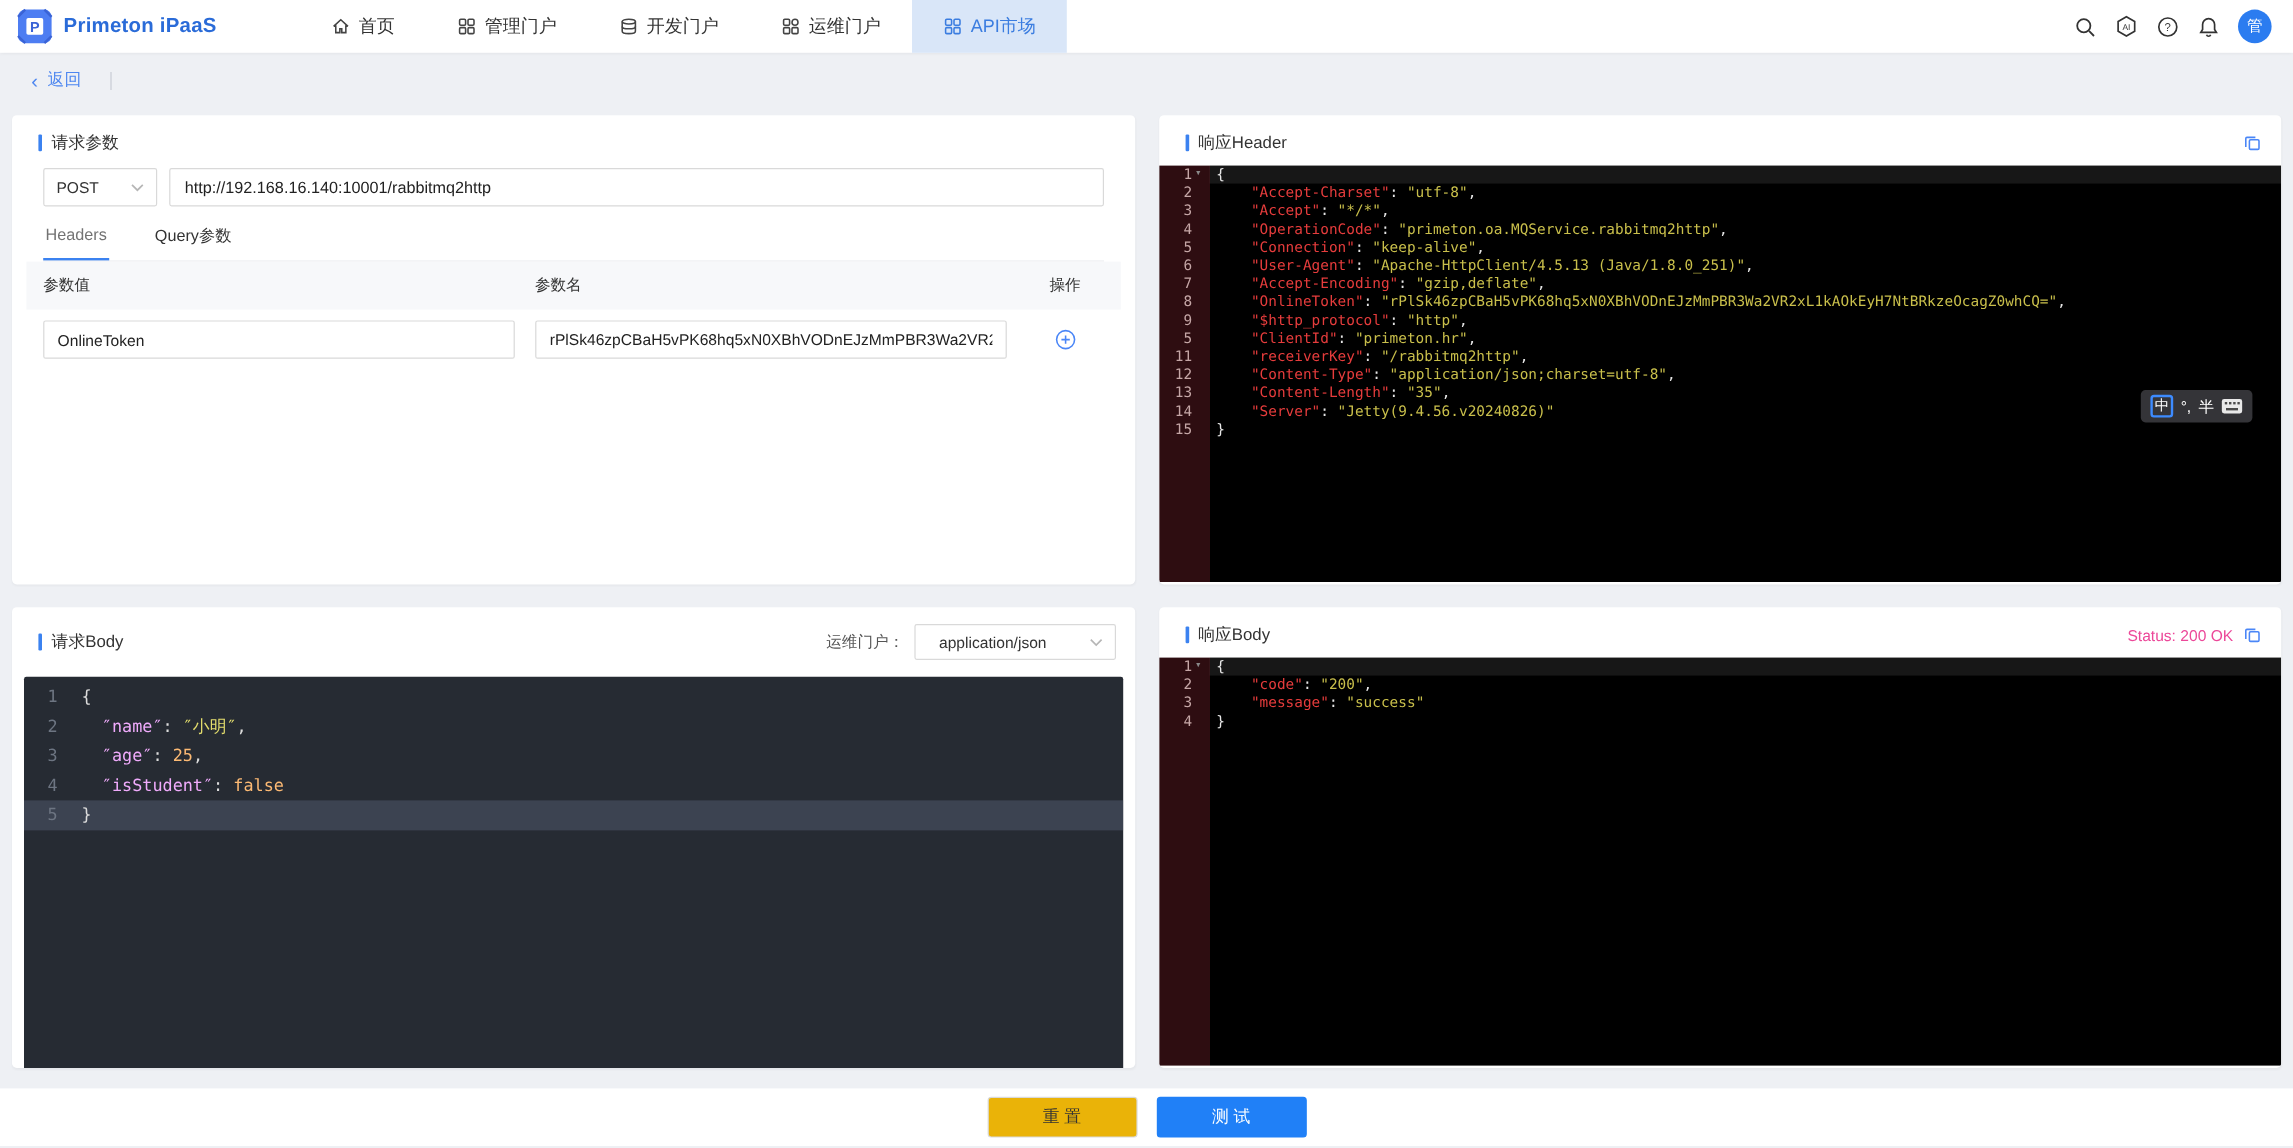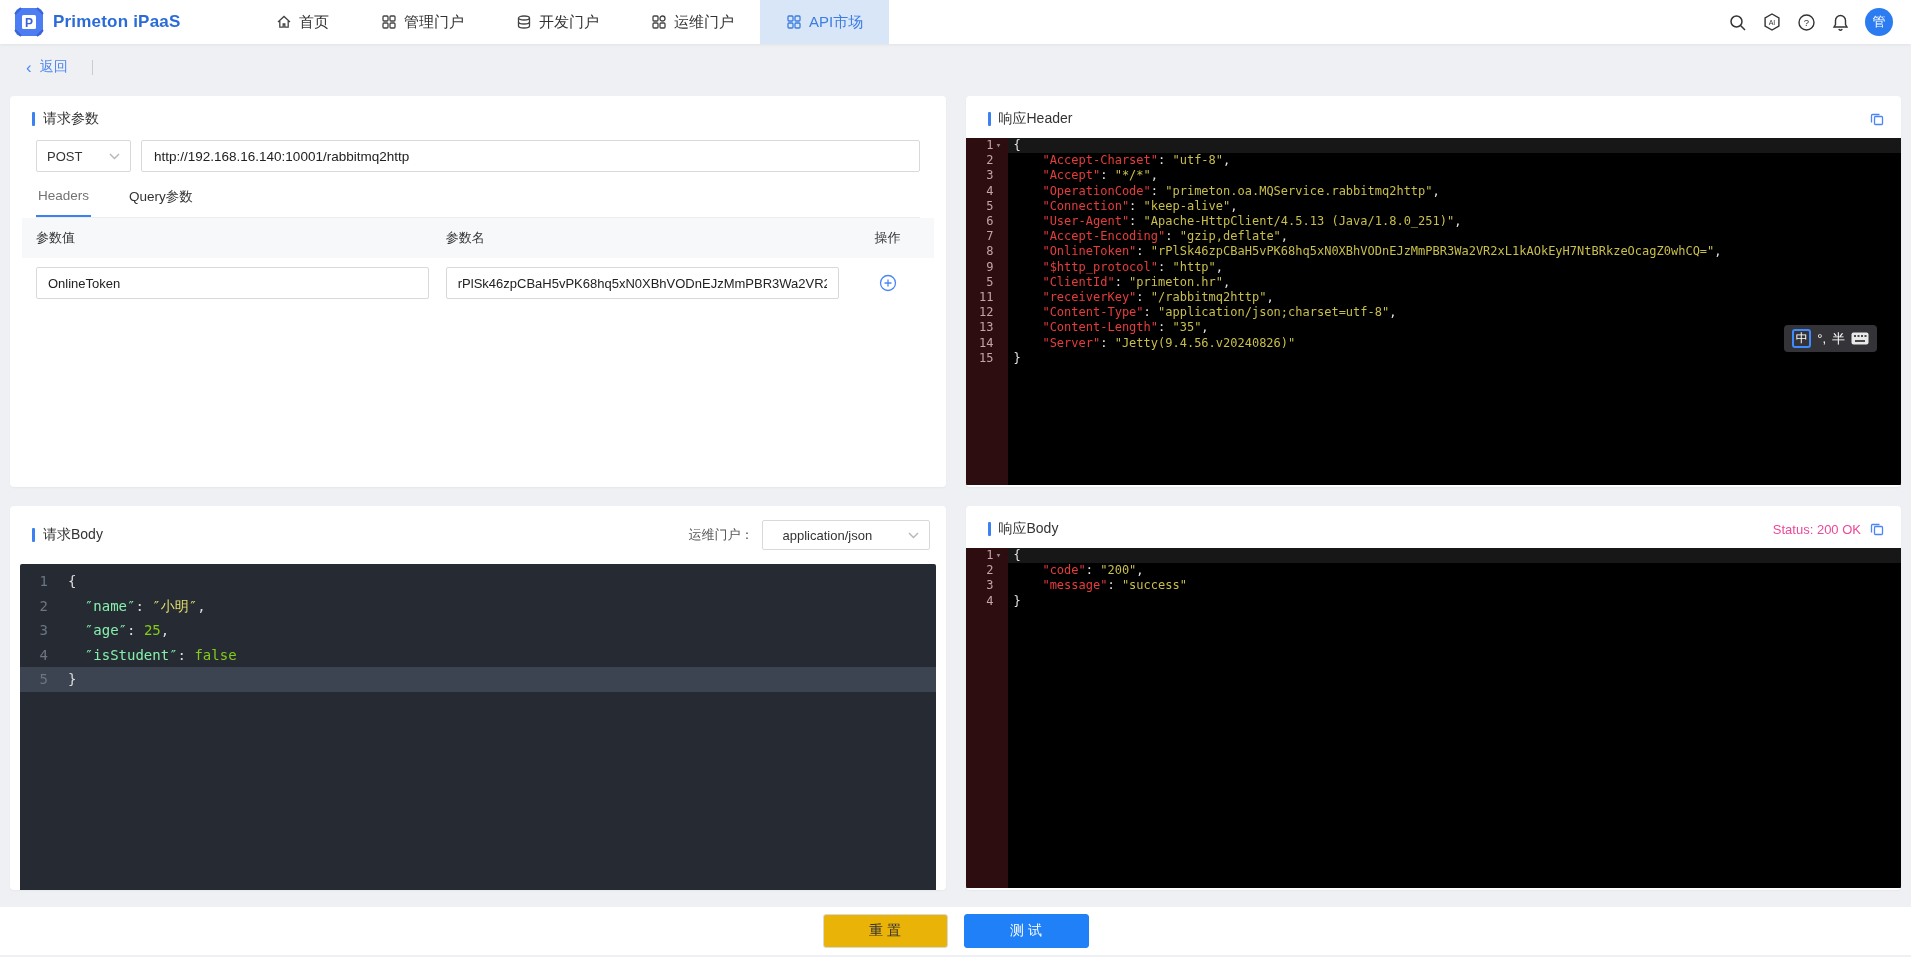--- a/index.html
+++ b/index.html
@@ -71,23 +71,23 @@
   .theme-red .tk-k { color:#e63c3c; }
   .theme-red .tk-v { color:#c9bf4b; }
   .theme-red .tk-p { color:#e6e6e6; }
   .theme-red .cm-active .cm-code { background:rgba(255,255,255,.09); flex:1; }
   .theme-red.short { height:340px; }
 
   .theme-slate { background:#262b33; border-radius:2px; margin:4px 10px 10px; height:333px; font-size:14px; padding-top:5px; }
   .theme-slate .cm-line { line-height:24.5px; }
   .theme-slate .cm-gutter { color:#6d7582; }
   .theme-slate .cm-code { color:#dcdcdc; }
-  .theme-slate .tk-k { color:#86efac; }
+  .theme-slate .tk-k { color:#f0abfc; }
   .theme-slate .tk-s { color:#e3dd6d; }
-  .theme-slate .tk-n { color:#84cc16; }
+  .theme-slate .tk-n { color:#fdba74; }
   .theme-slate .tk-p { color:#dcdcdc; }
   .theme-slate .cm-active { background:#3c4351; }
 
   .status-text { font-size:13px; color:#ec4899; }
 
   
   .ime-bar { position:absolute; top:229px; right:24px; background:rgba(56,56,60,.93); border-radius:4px; padding:4px 8px; display:flex; align-items:center; gap:6px; color:#fff; font-size:13px; }
   .ime-mode { width:19px; height:19px; border:2px solid #3d8bff; border-radius:3px; display:flex; align-items:center; justify-content:center; font-size:12px; }
 
   

